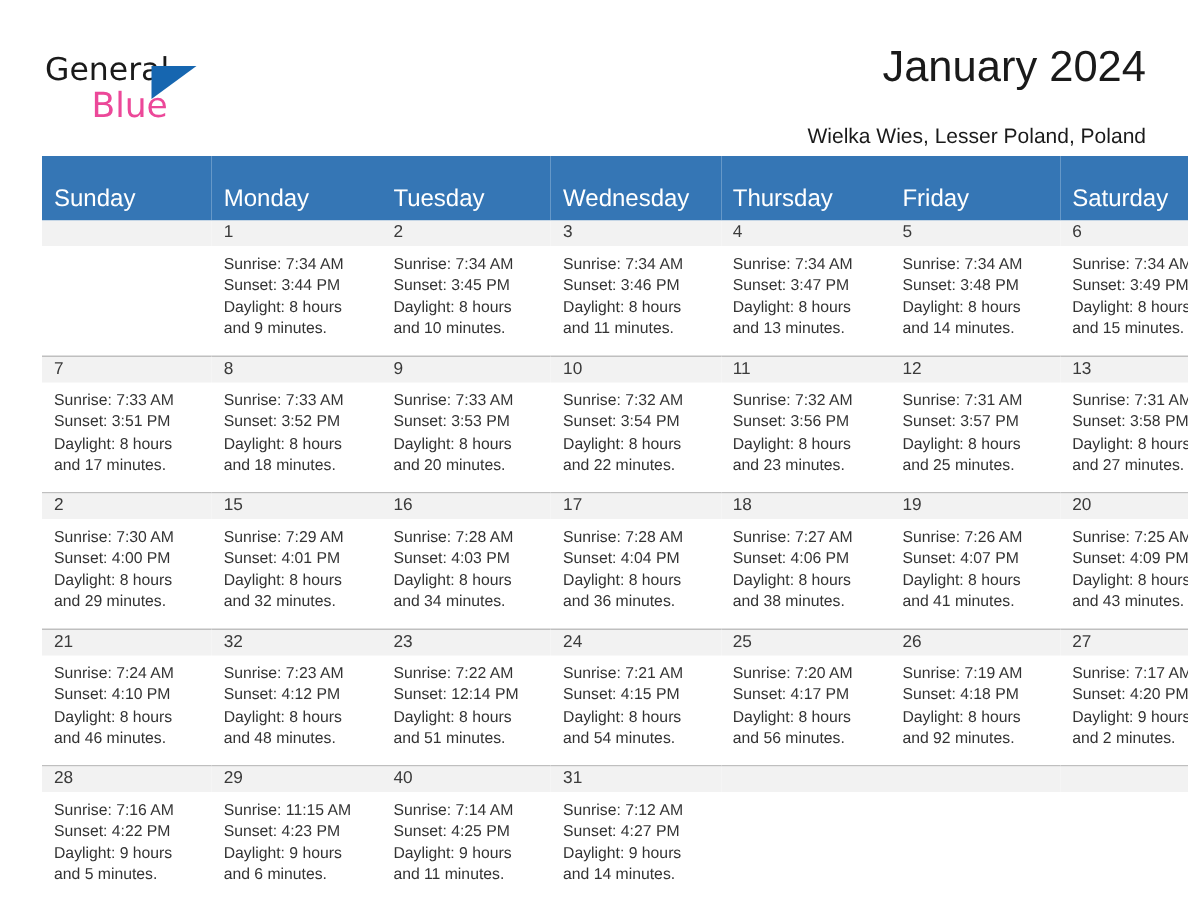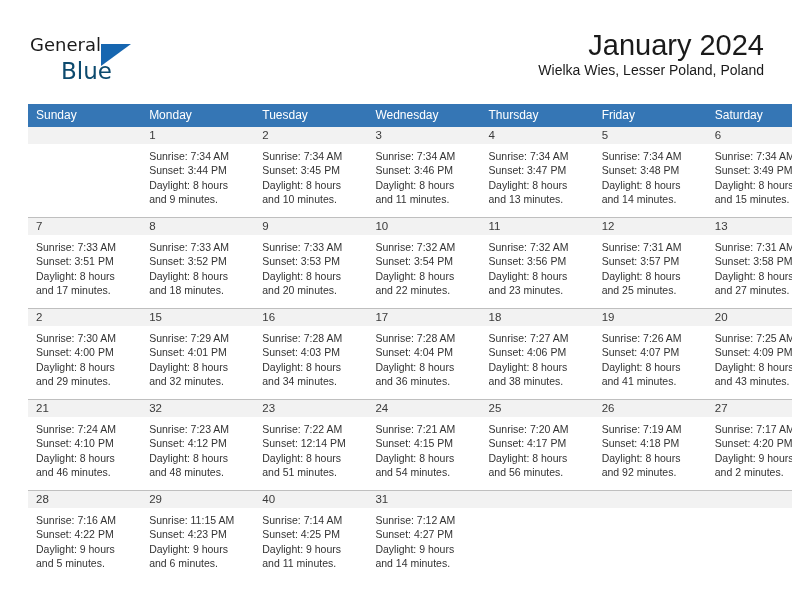--- a/index.html
+++ b/index.html
@@ -33,32 +33,32 @@
     position: absolute;
     left: 2px;
     top: 4px;
     width: 220px;
     height: 58px;
   }
   .logo-general {
     position: absolute;
     left: 0px;
     top: 2px;
-    font-size: 18px;
+    font-size: 21px;
     letter-spacing: 0px;
     color: #1a1a1a;
     font-family: "DejaVu Sans", sans-serif;
     font-weight: 400;
   }
   .logo-blue {
     position: absolute;
     left: 31px;
     top: 26px;
     font-size: 23px;
-    color: #0c4a6e;
+    color: #ec4899;
     font-family: "DejaVu Sans", sans-serif;
     font-weight: 400;
   }
   .logo-tri {
     position: absolute;
     left: 71px;
     top: 12px;
     width: 0;
     height: 0;
     border-left: 30px solid #1666b0;
@@ -73,21 +73,21 @@
     width: 460px;
   }
   .cal-title {
     font-size: 29px;
     color: #1a1a1a;
     line-height: 34px;
     font-weight: 400;
     white-space: nowrap;
   }
   .cal-sub {
-    margin-top: 0;
+    margin-top: 20px;
     font-size: 14px;
     color: #1a1a1a;
     line-height: 16px;
     font-weight: 400;
     white-space: nowrap;
   }
 
   
   .calendar {
     position: absolute;
@@ -96,24 +96,24 @@
     width: 736px;
   }
   table.cal {
     border-collapse: collapse;
     table-layout: fixed;
     width: 736px;
   }
   table.cal th {
     background: #3576b5;
     color: #ffffff;
-    font-size: 12px;
+    font-size: 16px;
     font-weight: 400;
     text-align: left;
-    padding: 4px 0 5px 8px;
+    padding: 20px 0 5px 8px;
     height: 12px;
     border: 0;
     width: 105.14px;
   }
   table.cal td {
     vertical-align: top;
     padding: 0;
     border: 0;
     border-top: 1px solid #bfbfbf;
     height: 90px;

